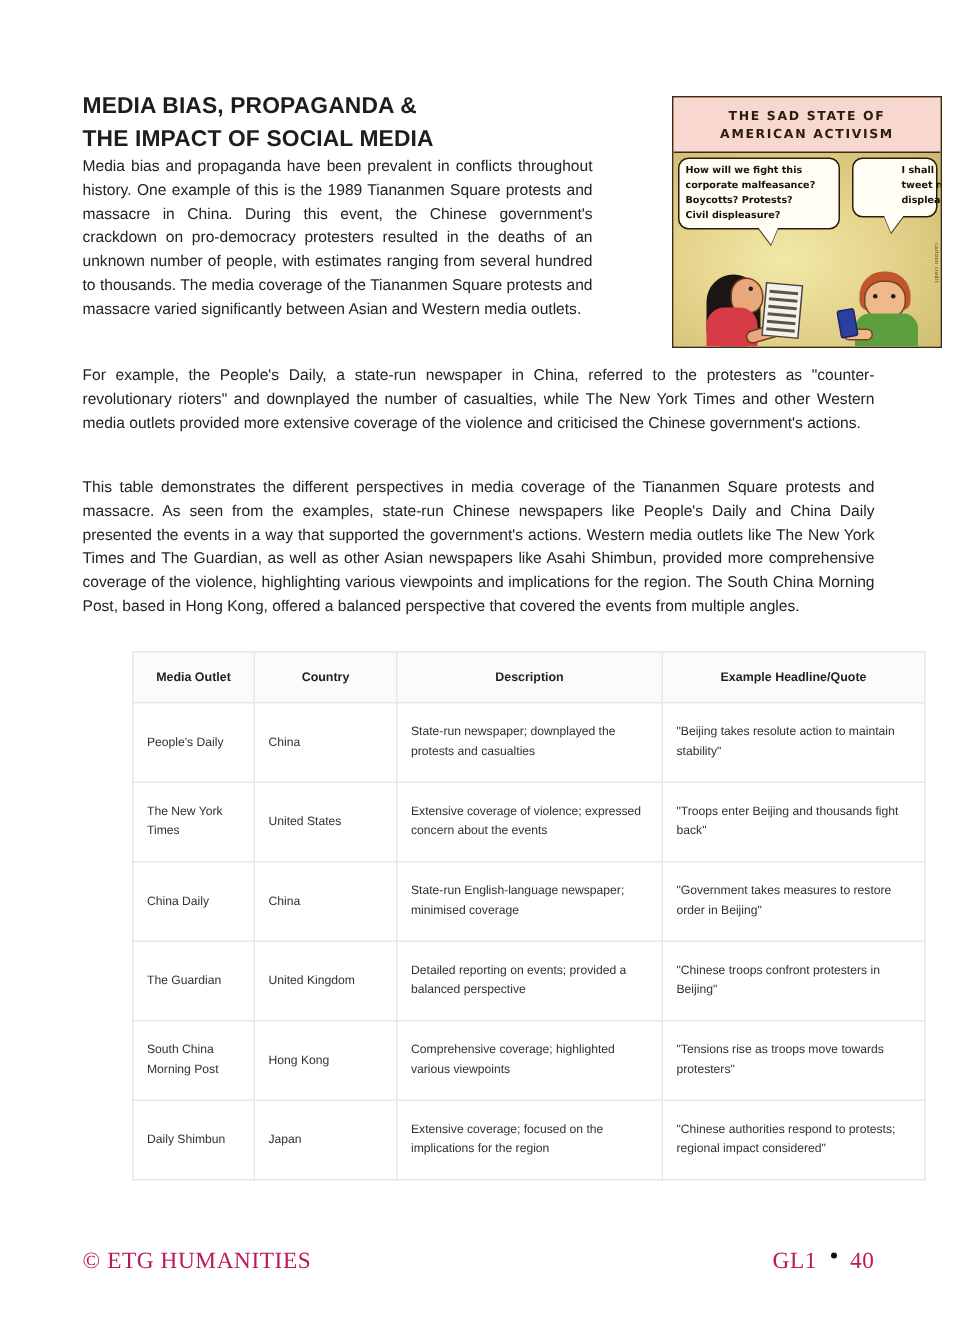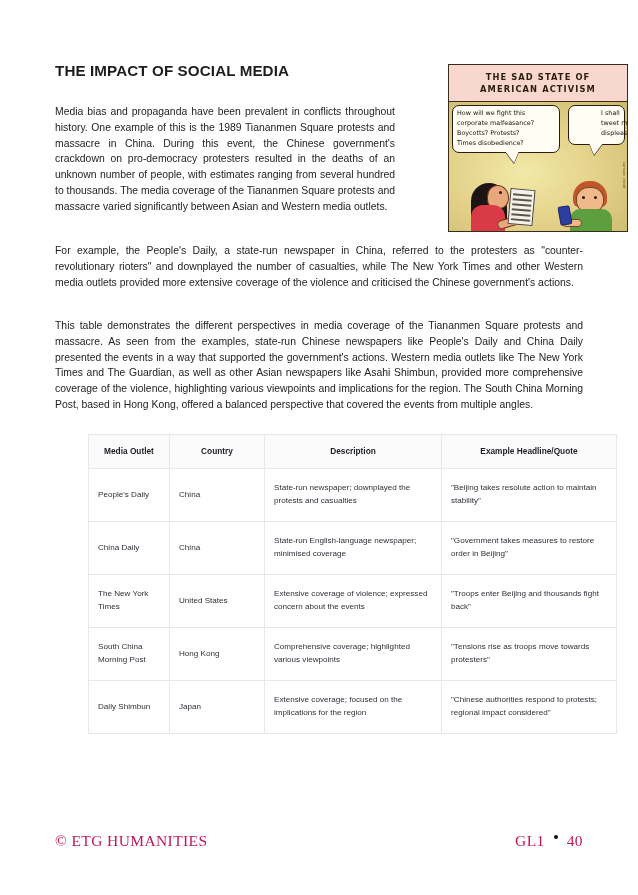--- a/index.html
+++ b/index.html
@@ -113,21 +113,21 @@
     content: "";
     position: absolute;
     left: 20px;
     bottom: -11px;
     width: 0; height: 0;
     border-left: 5px solid transparent;
     border-right: 9px solid transparent;
     border-top: 12px solid #fffdf4;
     filter: drop-shadow(0 1px 0 #2b1c0e);
   }
-  .bubble .bl { display: block; white-space: nowrap; }
+  .bubble .bl { display: block; white-space: nowrap; font-weight: bold; }
 
   
   .fig { position: absolute; }
   .woman-hair {
     left: 22px; bottom: 0; width: 36px; height: 48px;
     background: #1c1513;
     border-radius: 18px 18px 10px 10px;
   }
   .woman-face {
     left: 38px; bottom: 22px; width: 22px; height: 24px;
@@ -272,35 +272,36 @@
     position: relative;
     top: -4px;
   }
 </style>
 </head>
 <body>
 
 <div class="page">
 
   <h1 class="heading">
+    <span class="line">MEDIA BIAS, PROPAGANDA &amp;</span>
     <span class="line">THE IMPACT OF SOCIAL MEDIA</span>
   </h1>
 
   <figure class="cartoon">
     <div class="cartoon-title">
       <span>THE  SAD STATE OF</span>
       <span>AMERICAN  ACTIVISM</span>
     </div>
     <div class="cartoon-body">
 
       <div class="bubble bubble-left">
         <span class="bl">How will we fight this</span>
         <span class="bl">corporate malfeasance?</span>
         <span class="bl">Boycotts?  Protests?</span>
-        <span class="bl">Times disobedience?</span>
+        <span class="bl">Civil displeasure?</span>
       </div>
 
       <div class="bubble bubble-right">
         <span class="bl">I shall</span>
         <span class="bl">tweet my</span>
         <span class="bl">displeasure!</span>
       </div>
 
       <div class="fig woman-hair"></div>
       <div class="fig woman-face"></div>
@@ -349,30 +350,36 @@
         </tr>
       </thead>
       <tbody>
         <tr>
           <td>People's Daily</td>
           <td>China</td>
           <td>State-run newspaper; downplayed the protests and casualties</td>
           <td>"Beijing takes resolute action to maintain stability"</td>
         </tr>
         <tr>
+          <td>The New York Times</td>
+          <td>United States</td>
+          <td>Extensive coverage of violence; expressed concern about the events</td>
+          <td>"Troops enter Beijing and thousands fight back"</td>
+        </tr>
+        <tr>
           <td>China Daily</td>
           <td>China</td>
           <td>State-run English-language newspaper; minimised coverage</td>
           <td>"Government takes measures to restore order in Beijing"</td>
         </tr>
         <tr>
-          <td>The New York Times</td>
-          <td>United States</td>
-          <td>Extensive coverage of violence; expressed concern about the events</td>
-          <td>"Troops enter Beijing and thousands fight back"</td>
+          <td>The Guardian</td>
+          <td>United Kingdom</td>
+          <td>Detailed reporting on events; provided a balanced perspective</td>
+          <td>"Chinese troops confront protesters in Beijing"</td>
         </tr>
         <tr>
           <td>South China Morning Post</td>
           <td>Hong Kong</td>
           <td>Comprehensive coverage; highlighted various viewpoints</td>
           <td>"Tensions rise as troops move towards protesters"</td>
         </tr>
         <tr>
           <td>Daily Shimbun</td>
           <td>Japan</td>

